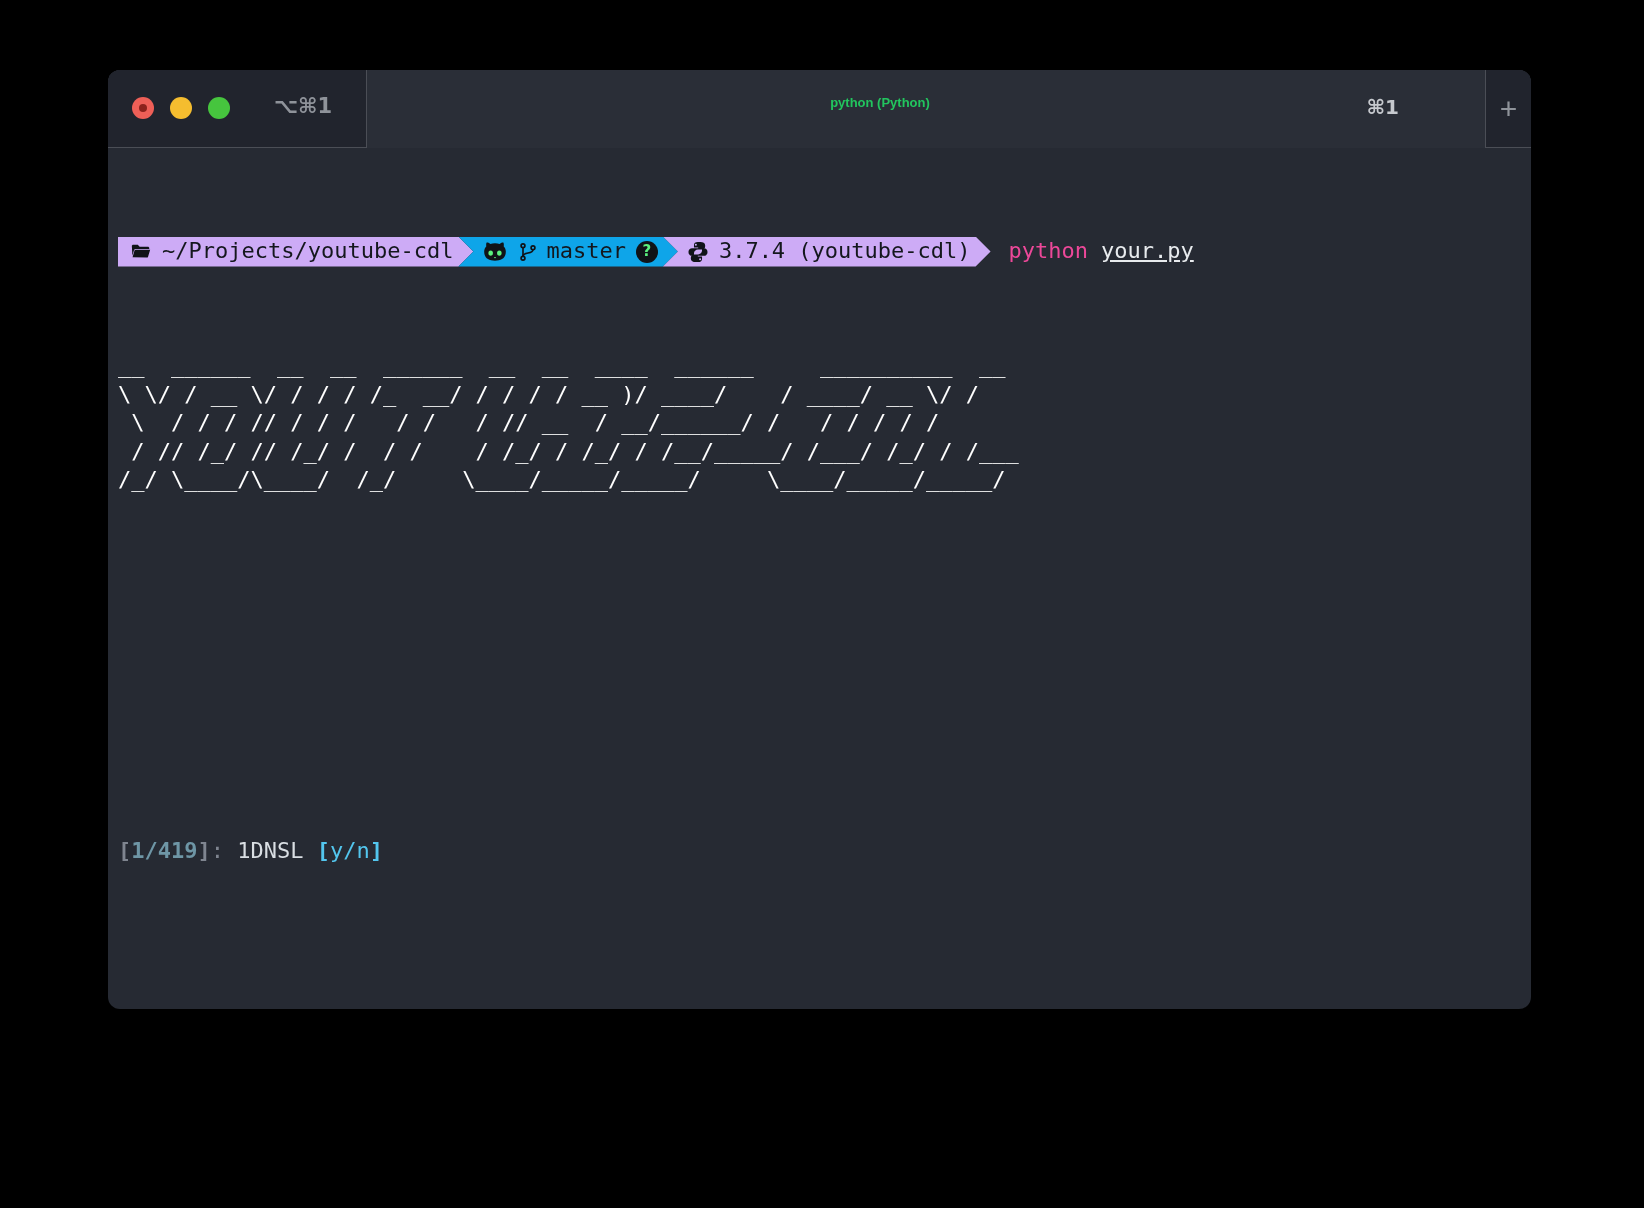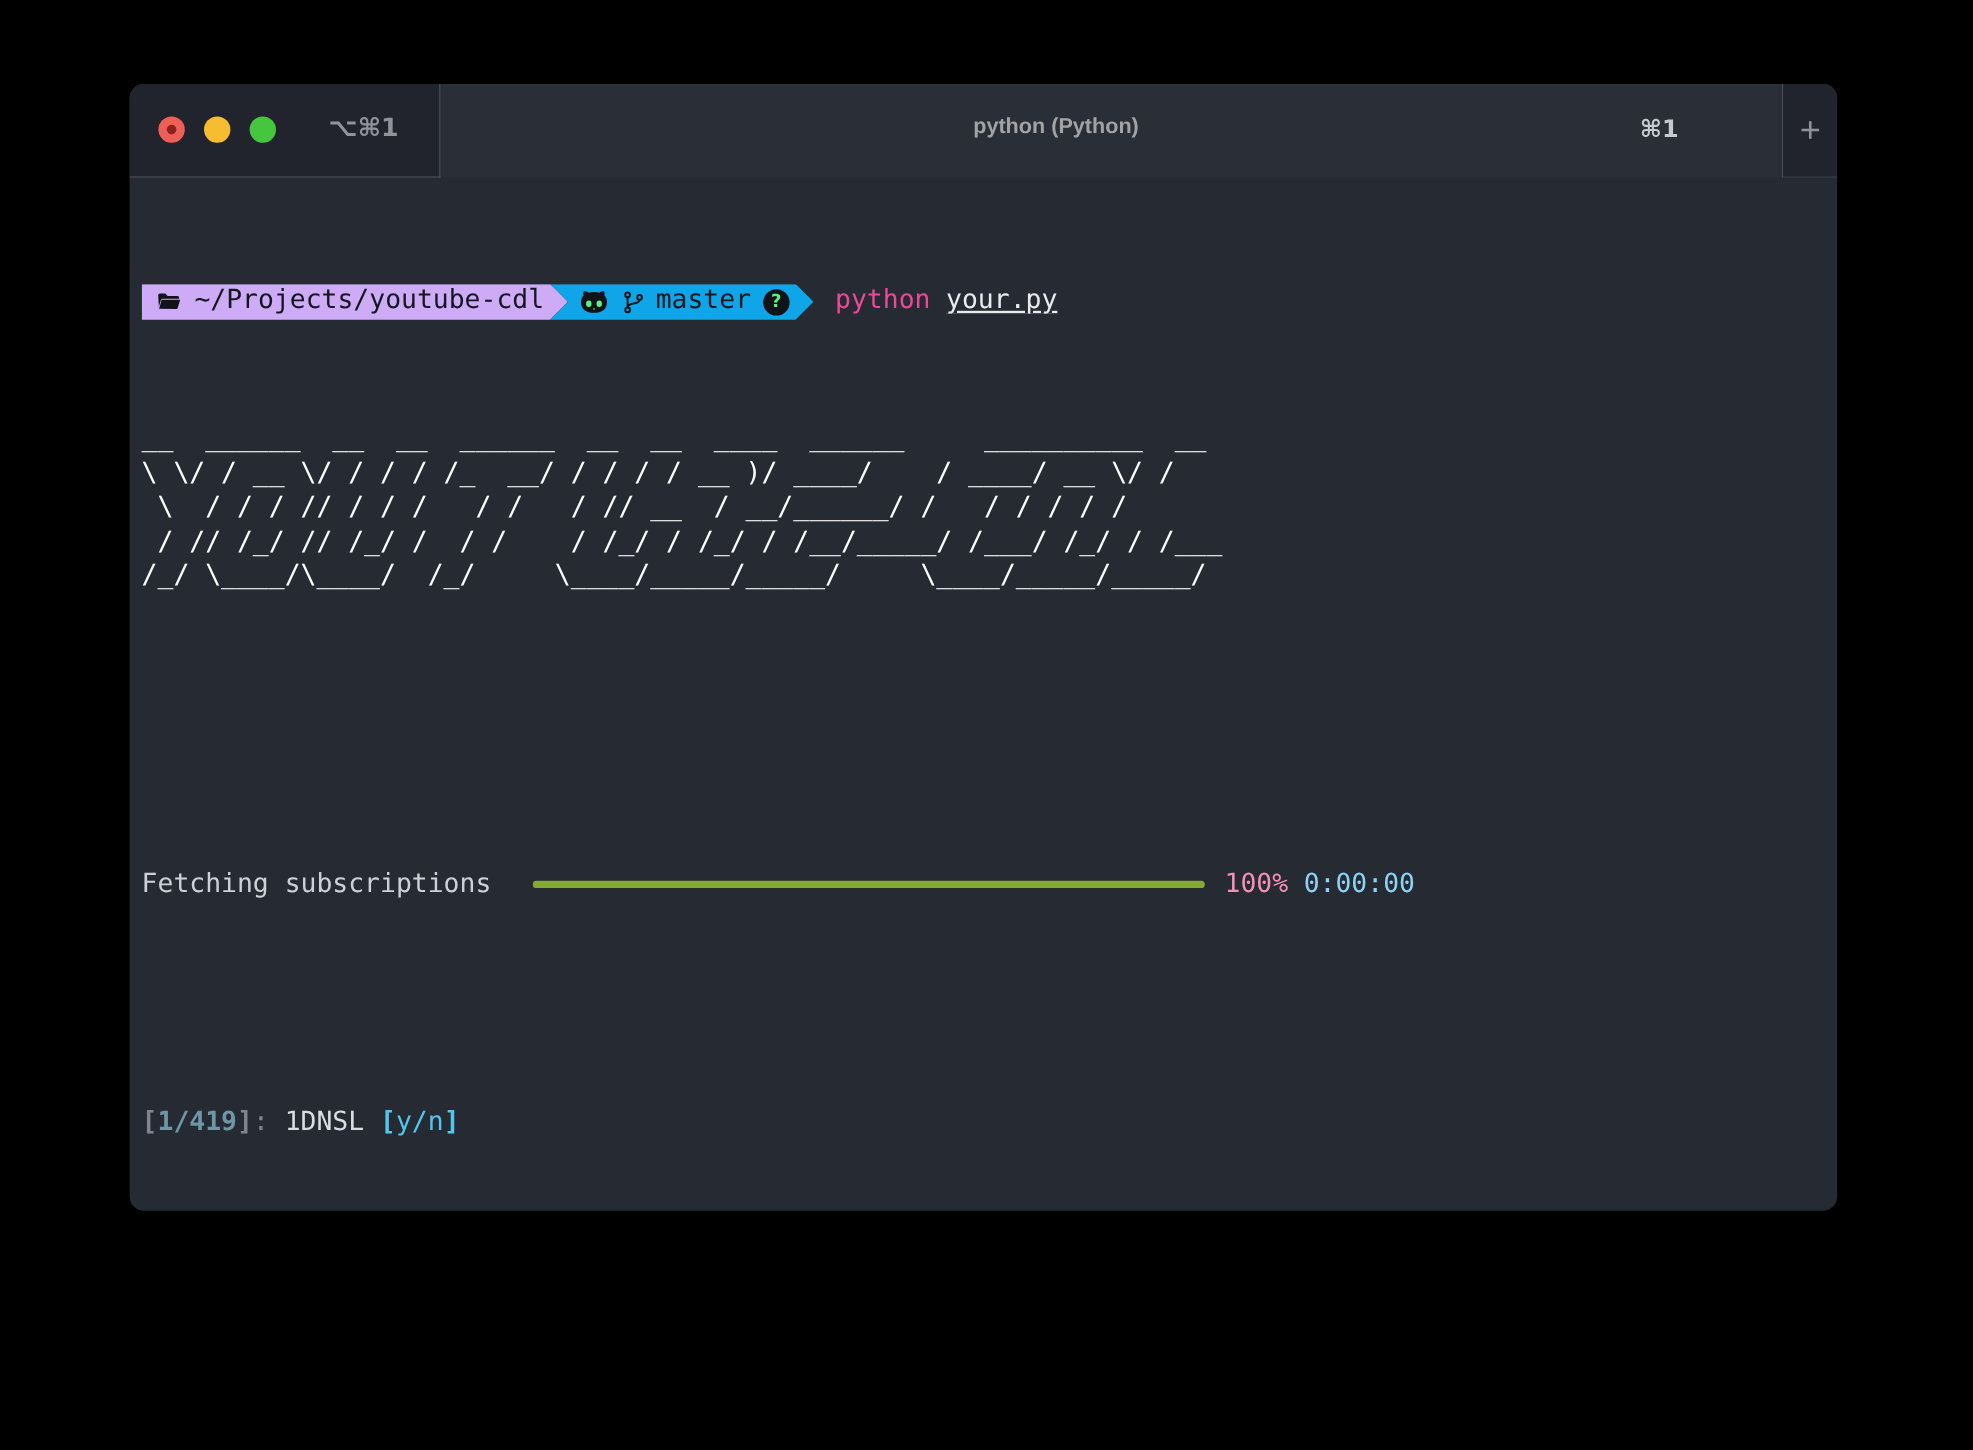--- a/index.html
+++ b/index.html
@@ -15,21 +15,21 @@
   .light{width:22px;height:22px;border-radius:50%;position:relative;}
   .light.red{background:#ee5f57;}
   .light.red::after{content:"";position:absolute;left:7px;top:7px;width:8px;height:8px;
                     border-radius:50%;background:#8c221c;}
   .light.yellow{background:#f5bd2f;}
   .light.green{background:#46c53e;}
   .tab-shortcut{position:absolute;left:160px;top:24px;width:70px;text-align:center;
                 color:#8f939a;font-size:21px;font-weight:700;
                 font-family:"DejaVu Sans",sans-serif;}
   .title{position:absolute;left:772px;top:25px;transform:translateX(-50%);
-         color:#a3a3a3;font-size:18px;font-weight:600;white-space:nowrap;}
+         color:#22c55e;font-size:13px;font-weight:600;white-space:nowrap;}
   .win-shortcut{position:absolute;right:132px;top:25px;color:#c6c9ce;font-size:20px;
                 font-weight:700;font-family:"DejaVu Sans",sans-serif;}
   .plus-box{position:absolute;right:0;top:0;width:45px;height:77px;background:#21242d;
             border-left:1px solid #4b4e56;border-bottom:1px solid #4b4e56;
             border-top-right-radius:12px;display:flex;align-items:center;justify-content:center;
             color:#8f939a;font-size:30px;font-weight:300;}
   
   .term{position:relative;padding:3px 0 0 10px;
         font-family:"DejaVu Sans Mono",monospace;font-size:22px;line-height:28.5px;
         color:#d9dee3;white-space:pre;}
@@ -118,34 +118,39 @@
             <circle cx="6" cy="4.5" r="2.3"></circle>
               <circle cx="6" cy="19.5" r="2.3"></circle>
               <circle cx="18" cy="7" r="2.3"></circle>
             <path d="M6 7v10"></path>
               <path d="M18 9.3c0 5.5-12 2.2-12 7.7"></path>
           </svg>
         </span>
         <span>master</span>
         <span class="help-circle">?</span>
       </div>
+      <div class="seg purple notch">
+        <span class="icon">
+          <svg width="22" height="22" viewBox="0 0 24 24">
+              <path fill="#101318" d="M11.9 1C9 1 7.6 2.3 7.6 4.5V7h4.6v.8H5.6C3.3 7.8 1.6 9.3 1.6 12s1.7 4.2 4 4.2h2v-2.6c0-2.3 2-4.2 4.3-4.2h4.5c1.9 0 3.4-1.6 3.4-3.5V4.5C19.8 2.3 17.4 1 14.6 1z"></path>
+              <circle cx="9.7" cy="4" r="1.1" fill="#cdabf6"></circle>
+              <path fill="#101318" d="M12.1 23c2.9 0 4.3-1.3 4.3-3.5V17h-4.6v-.8h6.6c2.3 0 4-1.5 4-4.2s-1.7-4.2-4-4.2h-2v2.6c0 2.3-2 4.2-4.3 4.2H7.6c-1.9 0-3.4 1.6-3.4 3.5v1.4c0 2.2 2.4 3.5 5.2 3.5z"></path>
+              <circle cx="14.3" cy="20" r="1.1" fill="#cdabf6"></circle>
+            </svg>
+        </span>
+        <span>3.7.4 (youtube-cdl)</span>
+      </div>
       <span class="cmd">python</span>
       <span class="cmd-arg">your.py</span>
     </div>
 
     <div class="art"><div>__  ______  __  __  ______  __  __  ____  ______     __________  __</div><div>\ \/ / __ \/ / / / /_  __/ / / / / __ )/ ____/    / ____/ __ \/ /</div><div> \  / / / // / / /   / /   / // __  / __/______/ /   / / / / /</div><div> / // /_/ // /_/ /  / /    / /_/ / /_/ / /__/_____/ /___/ /_/ / /___</div><div>/_/ \____/\____/  /_/     \____/_____/_____/     \____/_____/_____/</div></div>
 
     <div class="spacer"></div>
 
-    <div class="progress-row">
-      <span class="p-label">Fetching subscriptions</span>
-      <span class="p-bar"></span>
-      <span class="p-pct">100%</span>
-      <span class="p-time">0:00:00</span>
-    </div>
 
 
     <div id="sub-list">
   <div class="sub-row"><span class="b-gray">[</span><span class="counter">1/419</span><span class="b-gray">]</span><span class="colon">: </span><span class="name">1DNSL</span><span> </span><span class="yn-br">[</span><span class="yn">y/n</span><span class="yn-br">]</span></div>
 
   
 
   
 
   

